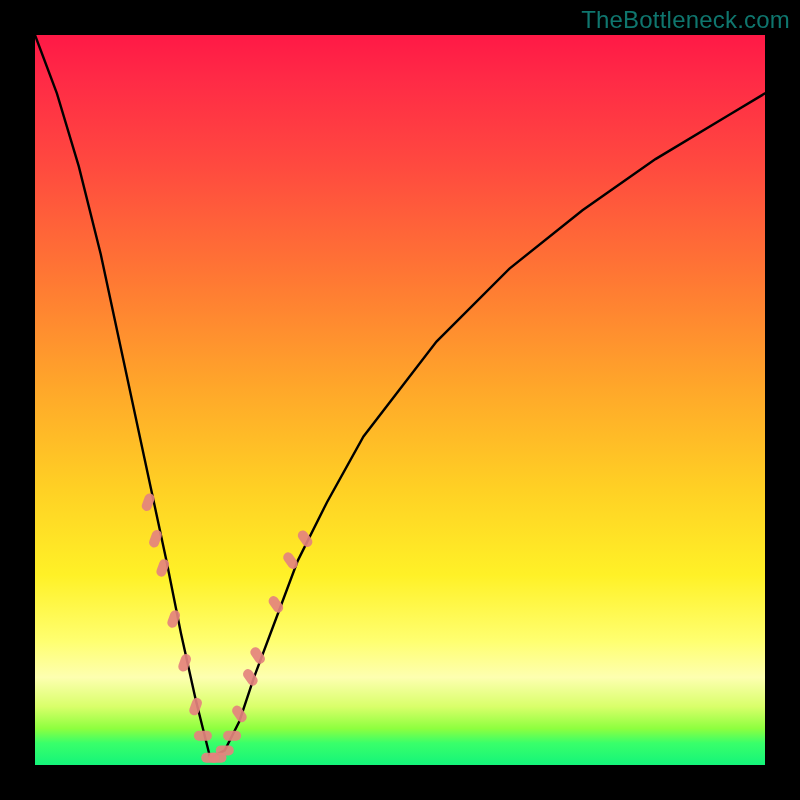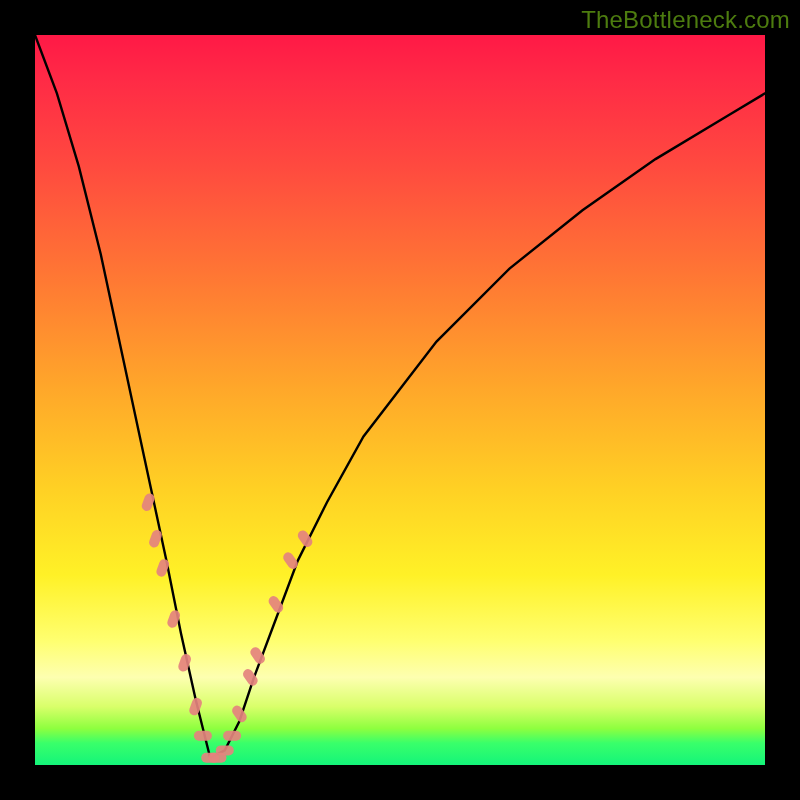--- a/index.html
+++ b/index.html
@@ -37,21 +37,21 @@
       #d9ff6a 92%,
       #8eff3f 95%,
       #39ff6a 97%,
       #14f47a 100%
     );
   }
   .watermark {
     position: absolute;
     top: 6px;
     right: 10px;
-    color: #4d7c0f;
+    color: #0f766e;
     font-size: 24px;
     font-weight: 500;
     font-family: Arial, Helvetica, sans-serif;
     letter-spacing: 0.2px;
     user-select: none;
   }
   svg.curve-layer {
     position: absolute;
     left: 0;
     top: 0;

